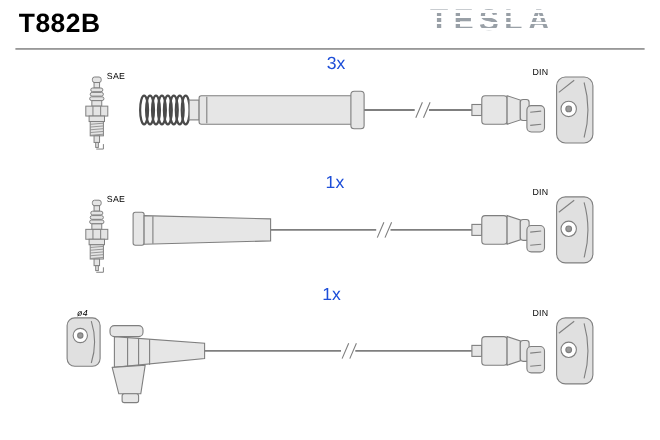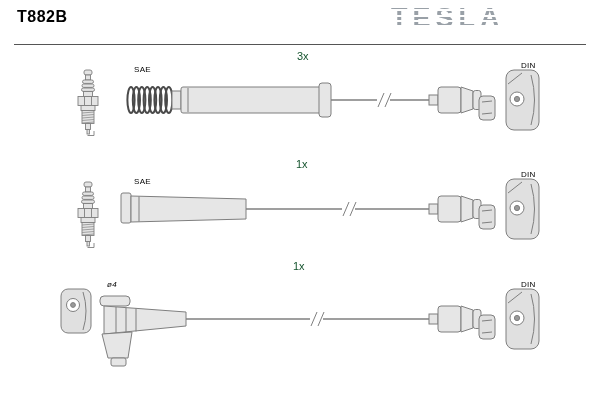--- a/index.html
+++ b/index.html
@@ -8,45 +8,45 @@
     background:#ffffff;
     font-family:"Liberation Sans", sans-serif;
     position:relative;
     overflow:hidden;
     color:#000;
   }
   .page { position:absolute; inset:0; background:#fff; }
 
   .part-number {
     position:absolute; left:17px; top:8px;
-    font-size:16px; font-weight:bold; letter-spacing:0.5px; color:#000;
+    font-size:24px; font-weight:bold; letter-spacing:0.5px; color:#000;
   }
   .subtitle {
     position:absolute; left:18px; top:33px;
     font-size:7.5px; letter-spacing:0.4px; color:#000;
   }
   .brand { position:absolute; left:391px; top:3px; height:30px; }
   .brand-text {
     font-size:27px; font-weight:bold; color:#99a0a7; letter-spacing:5px;
     display:inline-block; line-height:30px;
   }
   .brand .stripes {
     position:absolute; left:-3px; right:-3px; top:3px; bottom:1px;
     background:repeating-linear-gradient(to bottom, transparent 0 3.2px, #ffffff 3.2px 5.4px);
     pointer-events:none;
   }
   .rule {
     position:absolute; left:14px; top:44px; width:572px; height:0;
     border-top:1.2px solid #555;
   }
   .lbl {
-    position:absolute; font-size:8px; letter-spacing:0.3px; color:#000;margin-left:37px;
+    position:absolute; font-size:8px; letter-spacing:0.3px; color:#000;
   }
   .qty {
-    position:absolute; font-size:11px; color:#14532d;
+    position:absolute; font-size:16px; color:#1d4ed8;
   }
   svg.diagram { position:absolute; left:0; top:0; }
 </style>
 </head>
 <body>
 
 <div class="page">
 
   <div class="part-number">T882B</div>
 

